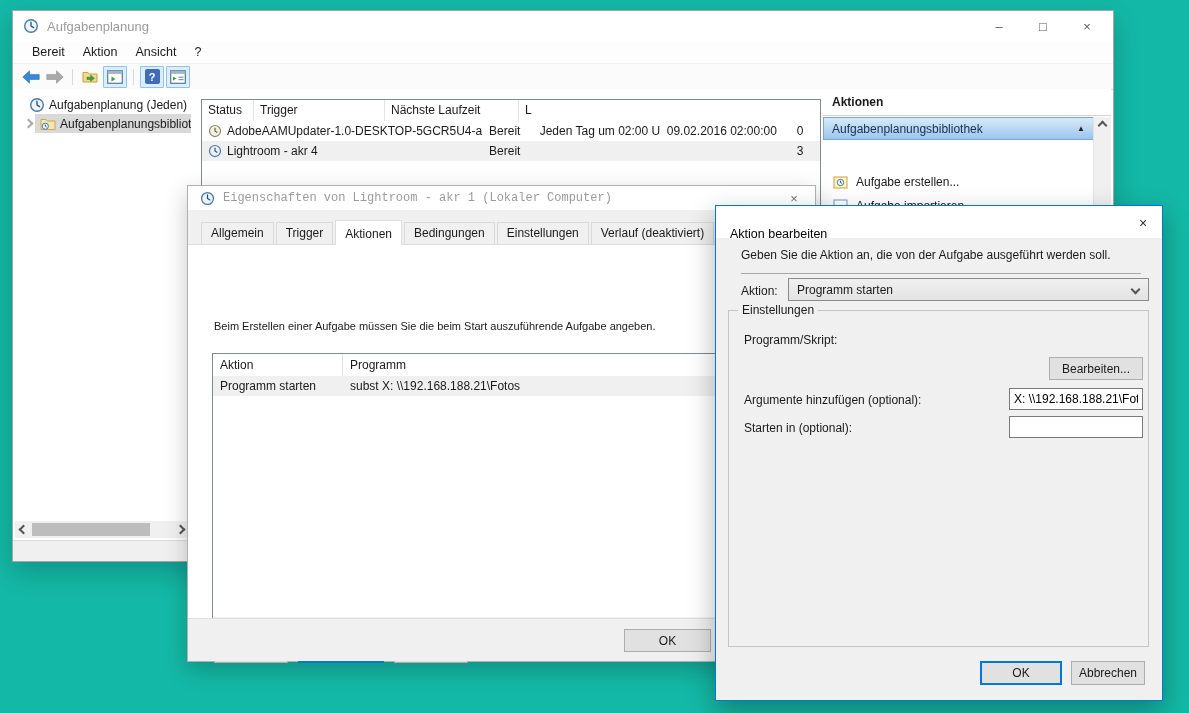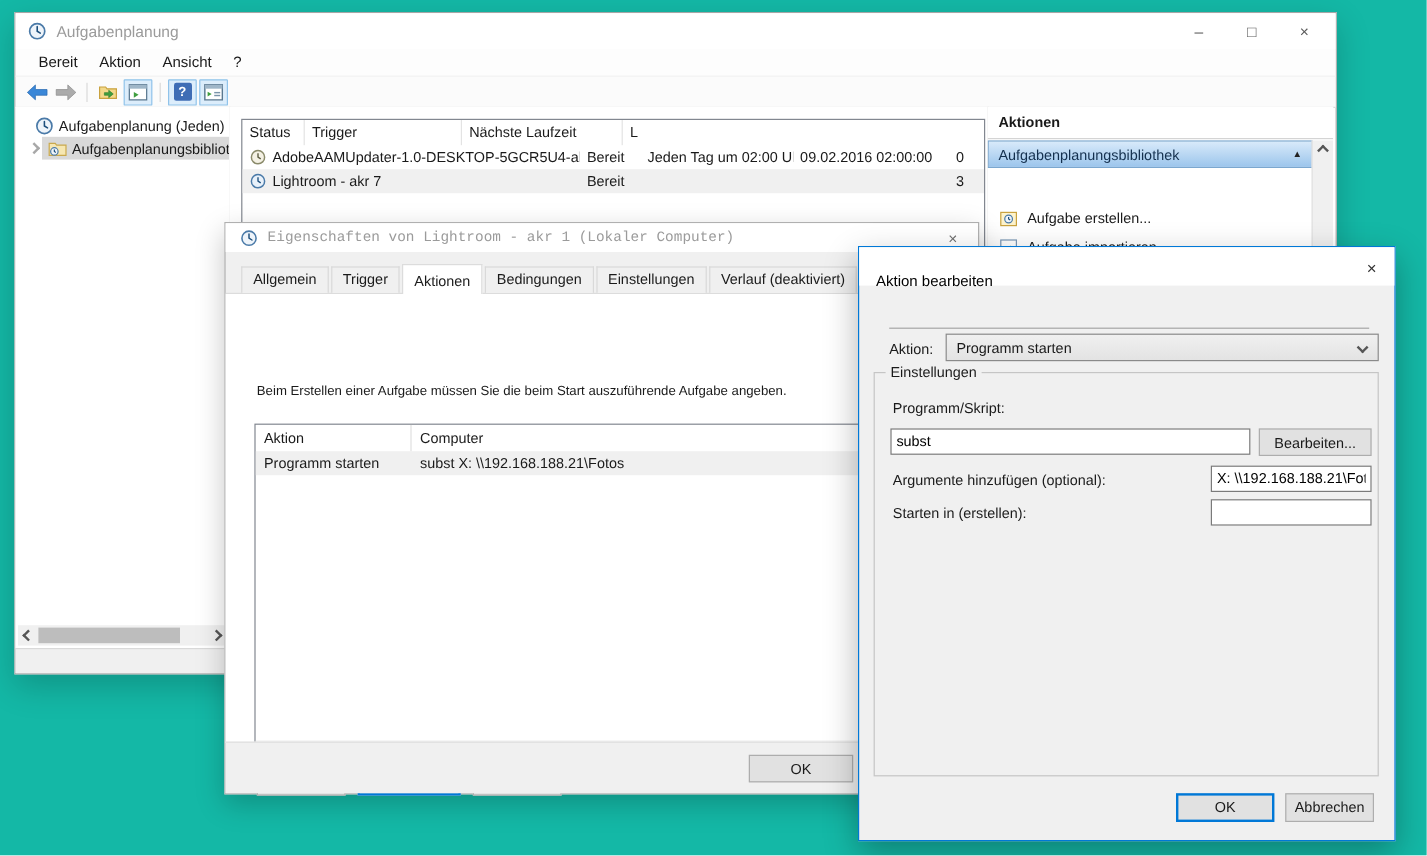--- a/index.html
+++ b/index.html
@@ -235,21 +235,21 @@
             <span class="lv-cell c4">0</span>
           </div>
           <div class="lv-row row-sel">
             <span class="lv-cell c0">
               <span style="width:14px;height:14px;margin-right:5px;flex:0 0 auto;">
                 <svg viewBox="0 0 16 16" width="14" height="14">
                     <circle cx="8" cy="8" r="6.3" fill="#e8f1fa" stroke="#4a7aa8" stroke-width="1.4"></circle>
                     <path d="M8 4.2 V8 L10.6 9.6" stroke="#1d4f7c" stroke-width="1.3" fill="none"></path>
                   </svg>
               </span>
-              <span>Lightroom - akr 7</span>
+              <span>Lightroom - akr 4</span>
             </span>
             <span class="lv-cell c1">Bereit</span>
             <span class="lv-cell c2"></span>
             <span class="lv-cell c3"></span>
             <span class="lv-cell c4">3</span>
           </div>
         </div>
       </div>
 
       <div id="actions-pane">
@@ -304,21 +304,21 @@
       <span class="tab active">Aktionen</span>
       <span class="tab">Bedingungen</span>
       <span class="tab">Einstellungen</span>
       <span class="tab">Verlauf (deaktiviert)</span>
     </div>
     <div id="props-page">
       <div id="props-instruction">Beim Erstellen einer Aufgabe müssen Sie die beim Start auszuführende Aufgabe angeben.</div>
       <div id="actions-table">
         <div class="at-header">
           <span class="at-col at-c0">Aktion</span>
-          <span class="at-col at-c1">Computer</span>
+          <span class="at-col at-c1">Programm</span>
         </div>
         <div class="at-row">
           <span class="at-cell at-c0">Programm starten</span>
           <span class="at-cell at-c1">subst X: \\192.168.188.21\Fotos</span>
         </div>
         <div id="at-hscroll">
           <span class="scroll-btn">
               <span class="chev left"></span>
             </span>
           <span class="scroll-thumb" style="flex:1;margin-right:17px;"></span>
@@ -334,33 +334,33 @@
     <div id="props-footer">
       <span class="btn" id="btn-props-ok">OK</span>
     </div>
   </div>
 
   <div class="win" id="edit-dialog">
     <div class="titlebar">
       <span class="title-active">Aktion bearbeiten</span>
       <span class="dlg-close" id="edit-close">×</span>
     </div>
+    <div id="edit-instruction">Geben Sie die Aktion an, die von der Aufgabe ausgeführt werden soll.</div>
     <div id="edit-sep"></div>
     <span id="edit-action-label" class="fld-label">Aktion:</span>
     <div id="edit-combo">
       <span class="val">Programm starten</span>
       <span class="dd chev down"></span>
     </div>
     <div id="settings-group">
       <span id="settings-legend">Einstellungen</span>
       <span class="fld-label" style="left:15px;top:22px;">Programm/Skript:</span>
-      <input class="textinput" id="program-input" value="subst" style="">
       <span class="btn" id="btn-browse">Bearbeiten...</span>
       <span class="fld-label" style="left:15px;top:82px;">Argumente hinzufügen (optional):</span>
       <input class="textinput" id="arguments-input" value="X: \\192.168.188.21\Fotos" style="">
-      <span class="fld-label" style="left:15px;top:110px;">Starten in (erstellen):</span>
+      <span class="fld-label" style="left:15px;top:110px;">Starten in (optional):</span>
       <input class="textinput" id="startin-input" value="" style="">
     </div>
     <span class="btn" id="btn-edit-ok">OK</span>
     <span class="btn" id="btn-edit-cancel">Abbrechen</span>
   </div>
 
 </div>
 
 </body></html>

